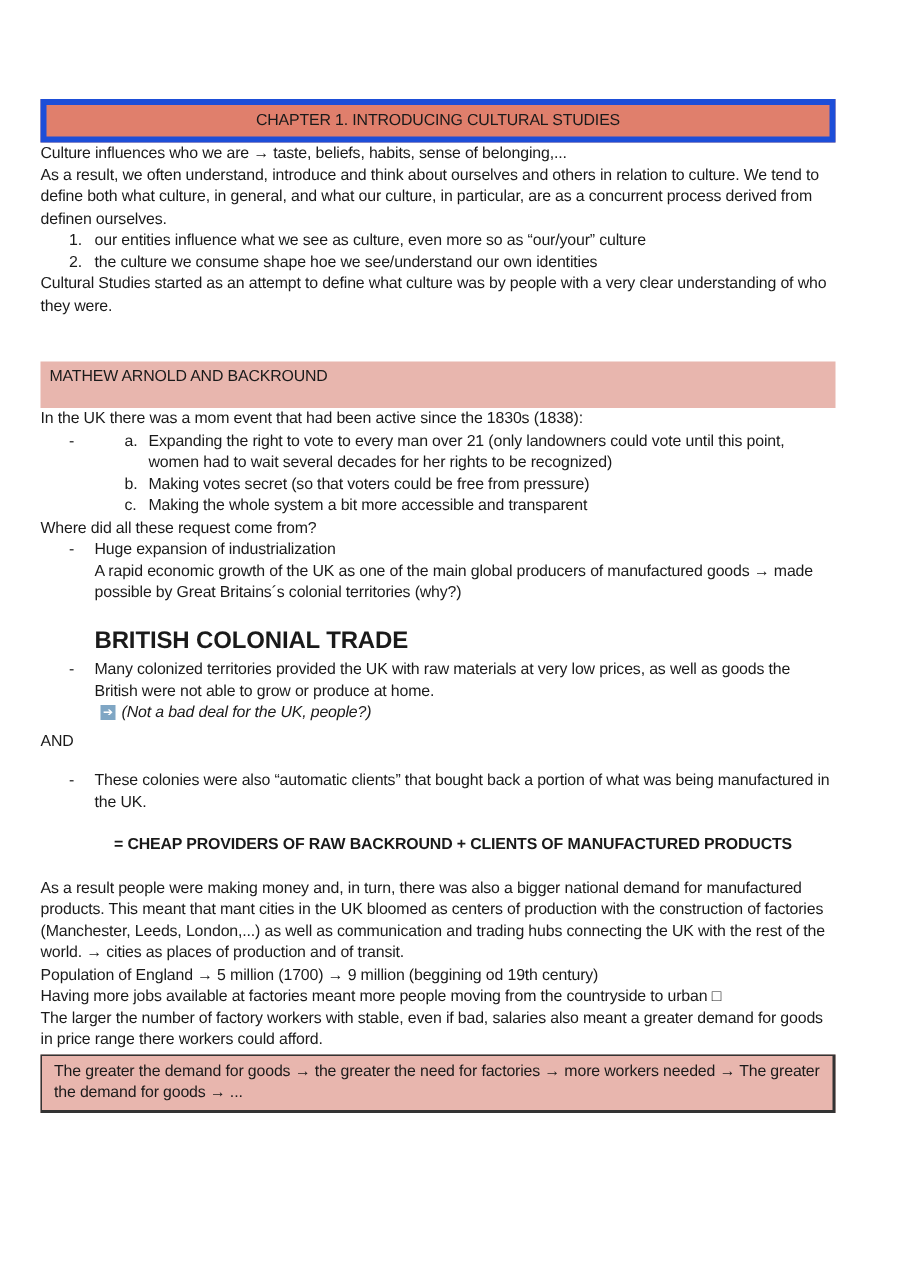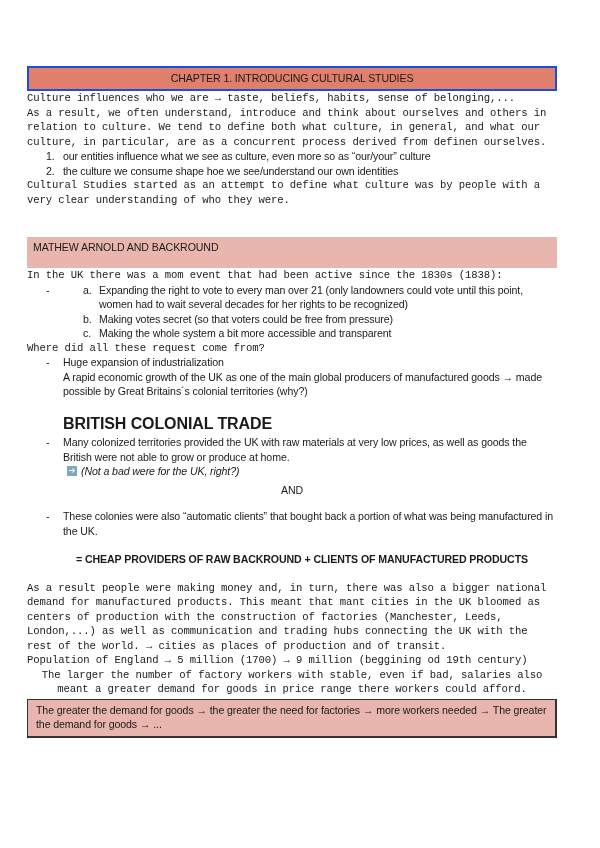--- a/index.html
+++ b/index.html
@@ -1,32 +1,32 @@
 <!DOCTYPE html>
 <html><head>
 <meta charset="utf-8">
 <style>
   html, body { margin: 0; padding: 0; background: #ffffff; }
   body { width: 600px; height: 848px; position: relative; overflow: hidden;
          font-family: "Liberation Sans", sans-serif; color: #1a1a1a; }
   .page { position: absolute; left: 27px; top: 66px; width: 530px; font-size: 10.6px; line-height: 14.5px; letter-spacing: -0.1px; }
-  .chapter-banner { background: #e07f6c; height: 21px; line-height: 21px; text-align: center; font-size: 10.6px; color: #1a1a1a; border: 2px solid #1d4ed8; }
+  .chapter-banner { background: #e07f6c; height: 21px; line-height: 21px; text-align: center; font-size: 10.6px; color: #1a1a1a; border: 4px solid #1d4ed8; }
   .section-banner { background: #e8b6ae; height: 31px; line-height: 21px; padding-left: 6px; font-size: 10.6px; margin-top: 30px; }
-  p { margin: 0; font-family: Liberation Mono, monospace; }
+  p { margin: 0; }
   .ol { margin: 0; padding: 0; list-style: none; }
   .ol li { position: relative; padding-left: 36px; }
   .ol li .num { position: absolute; left: 19px; }
   .dash-item { position: relative; padding-left: 36px; }
   .dash-item .dash { position: absolute; left: 19px; }
   .alpha li { position: relative; padding-left: 72px; }
   .alpha li .num { position: absolute; left: 56px; }
   .heading-bold { font-weight: bold; font-size: 16px; margin-top: 18px; margin-bottom: 4px; margin-left: 36px; }
   .note { padding-left: 40px; font-style: italic; display: flex; align-items: center; gap: 4px; }
   .arrow-box { display: inline-block; width: 10px; height: 10px; background: #7fa6c4; color: #fff; font-size: 8px; line-height: 10px; text-align: center; font-style: normal; }
-  .center { text-align: center; }
+  .center { text-align: left; }
   .and { margin-top: 4px; margin-bottom: 12px; }
   .summary { font-weight: bold; text-align: center; margin-top: 14px; margin-bottom: 14px; padding-left: 20px; }
   .flow-box { background: #e8b6ae; border: 1px solid #333; border-bottom-width: 2px; border-right-width: 2px; text-align: left; padding: 3px 8px 4px 8px; margin-top: 2px; }
 </style>
 </head>
 <body>
 
 <div class="page">
 
   <div class="chapter-banner">CHAPTER 1. INTRODUCING CULTURAL STUDIES</div>
@@ -47,23 +47,24 @@
     <li><span class="num">c.</span><span>Making the whole system a bit more accessible and transparent</span></li>
   </ul>
   <p>Where did all these request come from?</p>
   <div class="dash-item"><span class="dash">-</span><span>Huge expansion of industrialization</span></div>
   <div class="dash-item"><span>A rapid economic growth of the UK as one of the main global producers of manufactured goods → made possible by Great Britains´s colonial territories (why?)</span></div>
 
   <div class="heading-bold">BRITISH COLONIAL TRADE</div>
   <div class="dash-item"><span class="dash">-</span><span>Many colonized territories provided the UK with raw materials at very low prices, as well as goods the British were not able to grow or produce at home.</span></div>
   <div class="note">
     <span class="arrow-box">➔</span>
-    <span>(Not a bad were for the UK, right?)</span>
+    <span>(Not a bad deal for the UK, people?)</span>
   </div>
   <div class="center and">AND</div>
   <div class="dash-item"><span class="dash">-</span><span> These colonies were also “automatic clients” that bought back a portion of what was being manufactured in the UK.</span></div>
   <div class="summary">= CHEAP PROVIDERS OF RAW BACKROUND + CLIENTS OF MANUFACTURED PRODUCTS</div>
   <p>As a result people were making money and, in turn, there was also a bigger national demand for manufactured products. This meant that mant cities in the UK bloomed as centers of production with the construction of factories (Manchester, Leeds, London,...) as well as communication and trading hubs connecting the UK with the rest of the world. → cities as places of production and of transit.</p>
   <p>Population of England → 5 million (1700) → 9 million (beggining od 19th century)</p>
+  <p class="center">Having more jobs available at factories meant more people moving from the countryside to urban □</p>
   <p class="center">The larger the number of factory workers with stable, even if bad, salaries also meant a greater demand for goods in price range there workers could afford.</p>
   <div class="flow-box">The greater the demand for goods → the greater the need for factories → more workers needed → The greater the demand for goods → ...</div>
 
 </div>
 
 </body></html>

